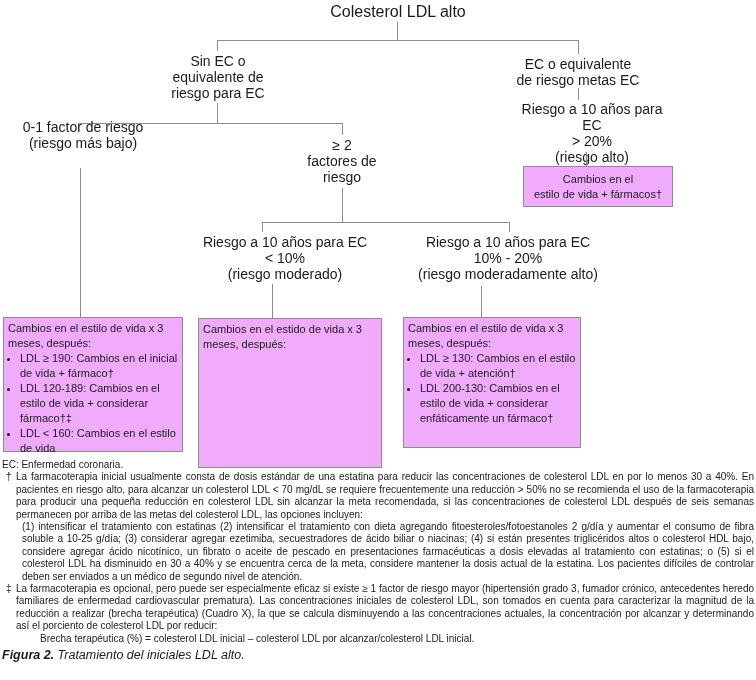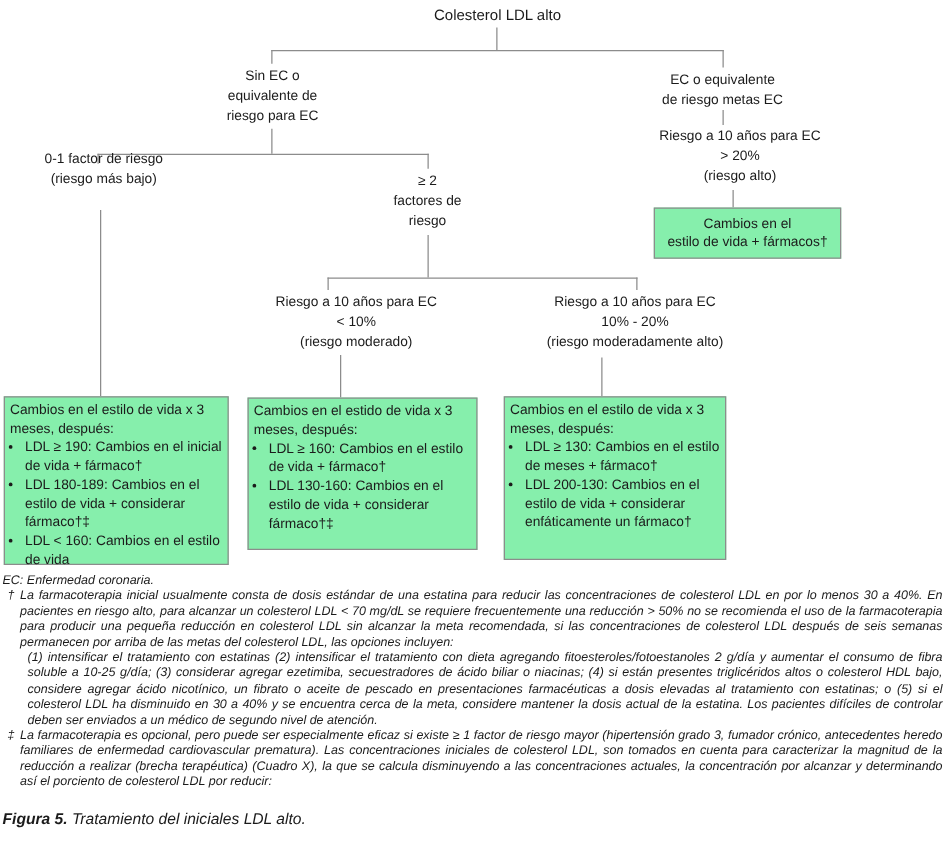--- a/index.html
+++ b/index.html
@@ -1,24 +1,24 @@
 <!DOCTYPE html>
 <html style="--line: #8c8c8c; --text: #1b1b1b;"><head>
 <meta charset="utf-8">
 <style>
   :root { --line:#8c8c8c; --text:#1b1b1b; }
   * { box-sizing: border-box; margin:0; padding:0; }
   body { background:#fff; font-family:"Liberation Sans", sans-serif; color:var(--text); }
   .page { position:relative; width:756px; height:680px; background:#fff; overflow:hidden; }
 
   
-  .fc-node { position:absolute; text-align:center; font-size:11px; line-height:16px; white-space:pre-line; }
+  .fc-node { position:absolute; text-align:center; font-size:14px; line-height:16px; white-space:pre-line; }
   .ln { position:absolute; background:var(--line); }
 
-  .n-title   { left:298px; top:4px;   width:200px; font-size:12px; }
+  .n-title   { left:298px; top:4px;   width:200px; font-size:16px; }
   .n-sinec   { left:143px; top:53px;  width:150px; }
   .n-ec      { left:498px; top:56px;  width:160px; }
   .n-alto    { left:512px; top:101px; width:160px; }
   .n-01      { left:5px;   top:119px; width:156px; }
   .n-ge2     { left:282px; top:137px; width:120px; }
   .n-mod     { left:175px; top:234px; width:220px; }
   .n-modalto { left:398px; top:234px; width:220px; }
 
   .ln-v1  { left:397px; top:22px;  width:1px; height:18px; }
   .ln-h1  { left:217px; top:40px;  width:362px; height:1px; }
@@ -32,30 +32,30 @@
   .ln-v8  { left:342px; top:188px; width:1px; height:34px; }
   .ln-h3  { left:262px; top:222px; width:248px; height:1px; }
   .ln-v9  { left:262px; top:222px; width:1px; height:10px; }
   .ln-v10 { left:509px; top:222px; width:1px; height:10px; }
   .ln-v11 { left:272px; top:284px; width:1px; height:34px; }
   .ln-v12 { left:481px; top:286px; width:1px; height:31px; }
   .ln-v13 { left:578px; top:88px;  width:1px; height:12px; }
   .ln-v14 { left:586px; top:152px; width:1px; height:14px; }
 
   
-  .bx { position:absolute; border:1px solid var(--line); background:#86efac; font-size:11px; line-height:15px; }
+  .bx { position:absolute; border:1px solid var(--line); background:#f0abfc; font-size:11px; line-height:15px; }
   .bx-alto  { left:523px; top:166px; width:150px; height:41px; display:flex; align-items:center; justify-content:center; text-align:center; white-space:pre-line; }
   .bx-left  { left:3px;   top:317px; width:180px; height:135px; padding:3px 4px; }
-  .bx-mid   { left:198px; top:318px; width:184px; height:122px; padding:3px 4px; }
+  .bx-mid   { left:198px; top:318px; width:184px; height:150px; padding:3px 4px; }
   .bx-right { left:403px; top:317px; width:178px; height:131px; padding:3px 4px; }
   .bx .intro { white-space:pre-line; }
   .bx ul { list-style:disc outside; margin:0; padding-left:12px; }
 
   
-  .footnotes { position:absolute; left:2px; top:459px; width:752px; font-size:10px; line-height:12.4px;font-style:italic; }
+  .footnotes { position:absolute; left:2px; top:459px; width:752px; font-size:10px; line-height:12.4px; }
   .fn-para { position:relative; padding-left:14px; text-align:justify; }
   .fn-para .marker { position:absolute; left:4px; top:0; }
   .fn-sub { margin-left:20px; text-align:justify; }
   .fn-formula { margin-left:38px; }
 
   .caption { position:absolute; left:2px; top:648px; font-size:12.5px; font-style:italic; }
   .caption .cap-label { font-weight:bold; }
 </style>
 </head>
 <body>
@@ -109,55 +109,52 @@
 (riesgo moderadamente alto)</div>
 
     <div class="ln ln-v11"></div>
     <div class="ln ln-v12"></div>
 
     <div class="bx bx-left">
       <div class="intro">Cambios en el estilo de vida x 3
 meses, después:</div>
       <ul>
         <li>LDL ≥ 190: Cambios en el inicial de vida + fármaco†</li>
-        <li>LDL 180-189: Cambios en el estilo de vida + considerar fármaco†‡</li>
+        <li>LDL 120-189: Cambios en el estilo de vida + considerar fármaco†‡</li>
         <li>LDL &lt; 160: Cambios en el estilo de vida</li>
       </ul>
     </div>
 
     <div class="bx bx-mid">
       <div class="intro">Cambios en el estido de vida x 3
 meses, después:</div>
-      <ul>
-        <li>LDL ≥ 160: Cambios en el estilo de vida + fármaco†</li>
-        <li>LDL 130-160: Cambios en el estilo de vida + considerar fármaco†‡</li>
-      </ul>
     </div>
 
     <div class="bx bx-right">
       <div class="intro">Cambios en el estilo de vida x 3
 meses, después:</div>
       <ul>
-        <li>LDL ≥ 130: Cambios en el estilo de meses + fármaco†</li>
+        <li>LDL ≥ 130: Cambios en el estilo de vida + atención†</li>
         <li>LDL 200-130: Cambios en el estilo de vida + considerar enfáticamente un fármaco†</li>
       </ul>
     </div>
   </div>
 
   <div class="footnotes">
     <div>EC: Enfermedad coronaria.</div>
     <div class="fn-para">
       <span class="marker">†</span>
       <span>La farmacoterapia inicial usualmente consta de dosis estándar de una estatina para reducir las concentraciones de colesterol LDL en por lo menos 30 a 40%. En pacientes en riesgo alto, para alcanzar un colesterol LDL &lt; 70 mg/dL se requiere frecuentemente una reducción &gt; 50% no se recomienda el uso de la farmacoterapia para producir una pequeña reducción en colesterol LDL sin alcanzar la meta recomendada, si las concentraciones de colesterol LDL después de seis semanas permanecen por arriba de las metas del colesterol LDL, las opciones incluyen:</span>
     </div>
     <div class="fn-sub">(1) intensificar el tratamiento con estatinas (2) intensificar el tratamiento con dieta agregando fitoesteroles/fotoestanoles 2 g/día y aumentar el consumo de fibra soluble a 10-25 g/día; (3) considerar agregar ezetimiba, secuestradores de ácido biliar o niacinas; (4) si están presentes triglicéridos altos o colesterol HDL bajo, considere agregar ácido nicotínico, un fibrato o aceite de pescado en presentaciones farmacéuticas a dosis elevadas al tratamiento con estatinas; o (5) si el colesterol LDL ha disminuido en 30 a 40% y se encuentra cerca de la meta, considere mantener la dosis actual de la estatina. Los pacientes difíciles de controlar deben ser enviados a un médico de segundo nivel de atención.</div>
     <div class="fn-para">
       <span class="marker">‡</span>
       <span>La farmacoterapia es opcional, pero puede ser especialmente eficaz si existe ≥ 1 factor de riesgo mayor (hipertensión grado 3, fumador crónico, antecedentes heredo familiares de enfermedad cardiovascular prematura). Las concentraciones iniciales de colesterol LDL, son tomados en cuenta para caracterizar la magnitud de la reducción a realizar (brecha terapéutica) (Cuadro X), la que se calcula disminuyendo a las concentraciones actuales, la concentración por alcanzar y determinando así el porciento de colesterol LDL por reducir:</span>
     </div>
+    <div class="fn-formula">Brecha terapéutica (%) = colesterol LDL inicial – colesterol LDL por alcanzar/colesterol LDL inicial.</div>
   </div>
 
   <div class="caption">
-    <span class="cap-label">Figura 5.</span>
+    <span class="cap-label">Figura 2.</span>
     <span>Tratamiento del iniciales LDL alto.</span>
   </div>
 
 </div>
 
 </body></html>

